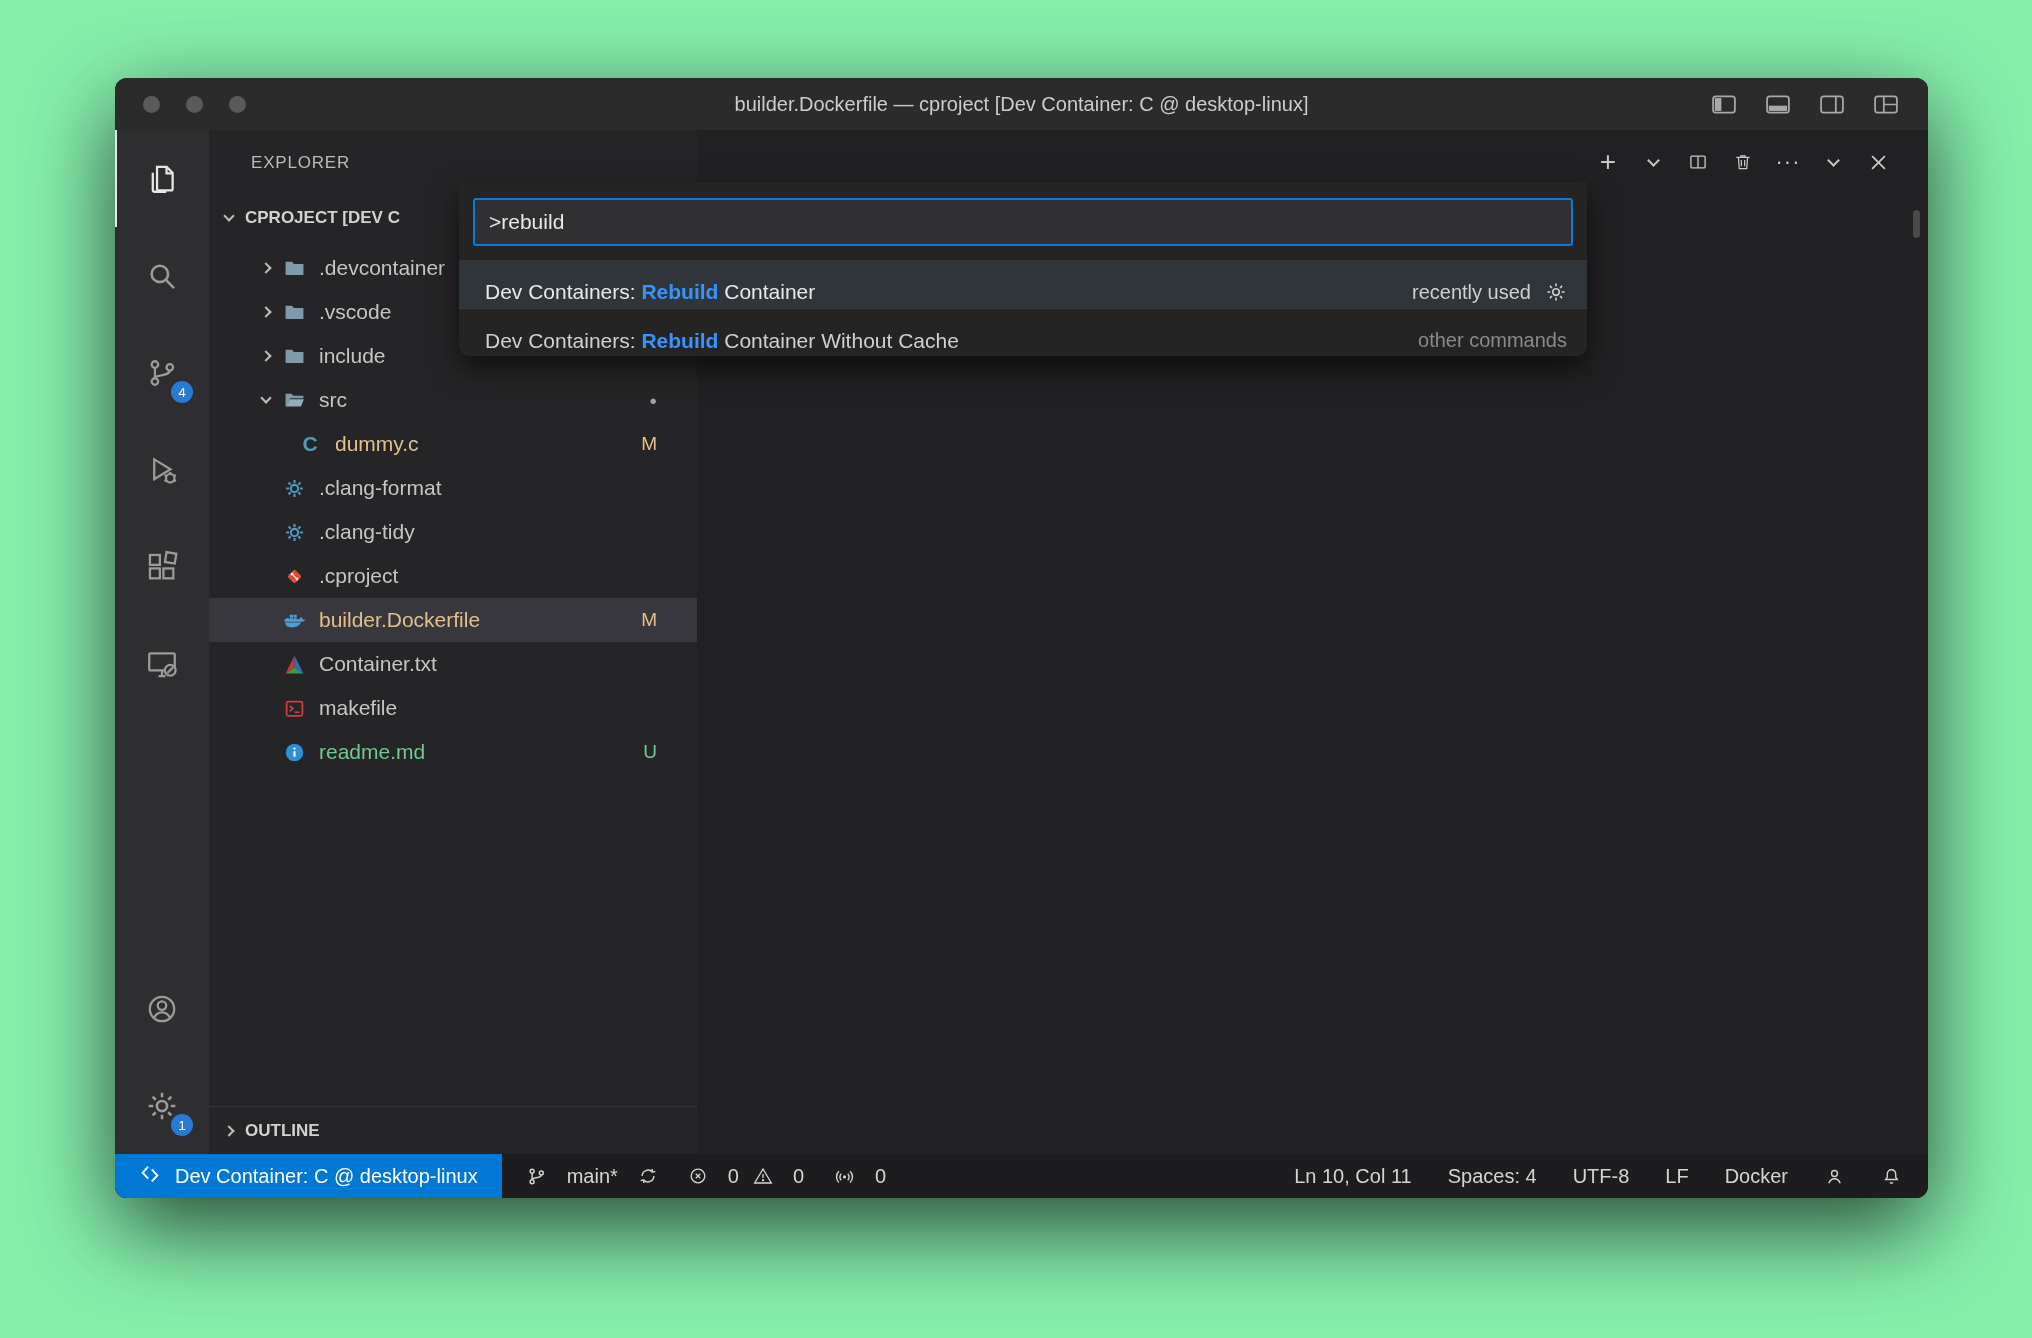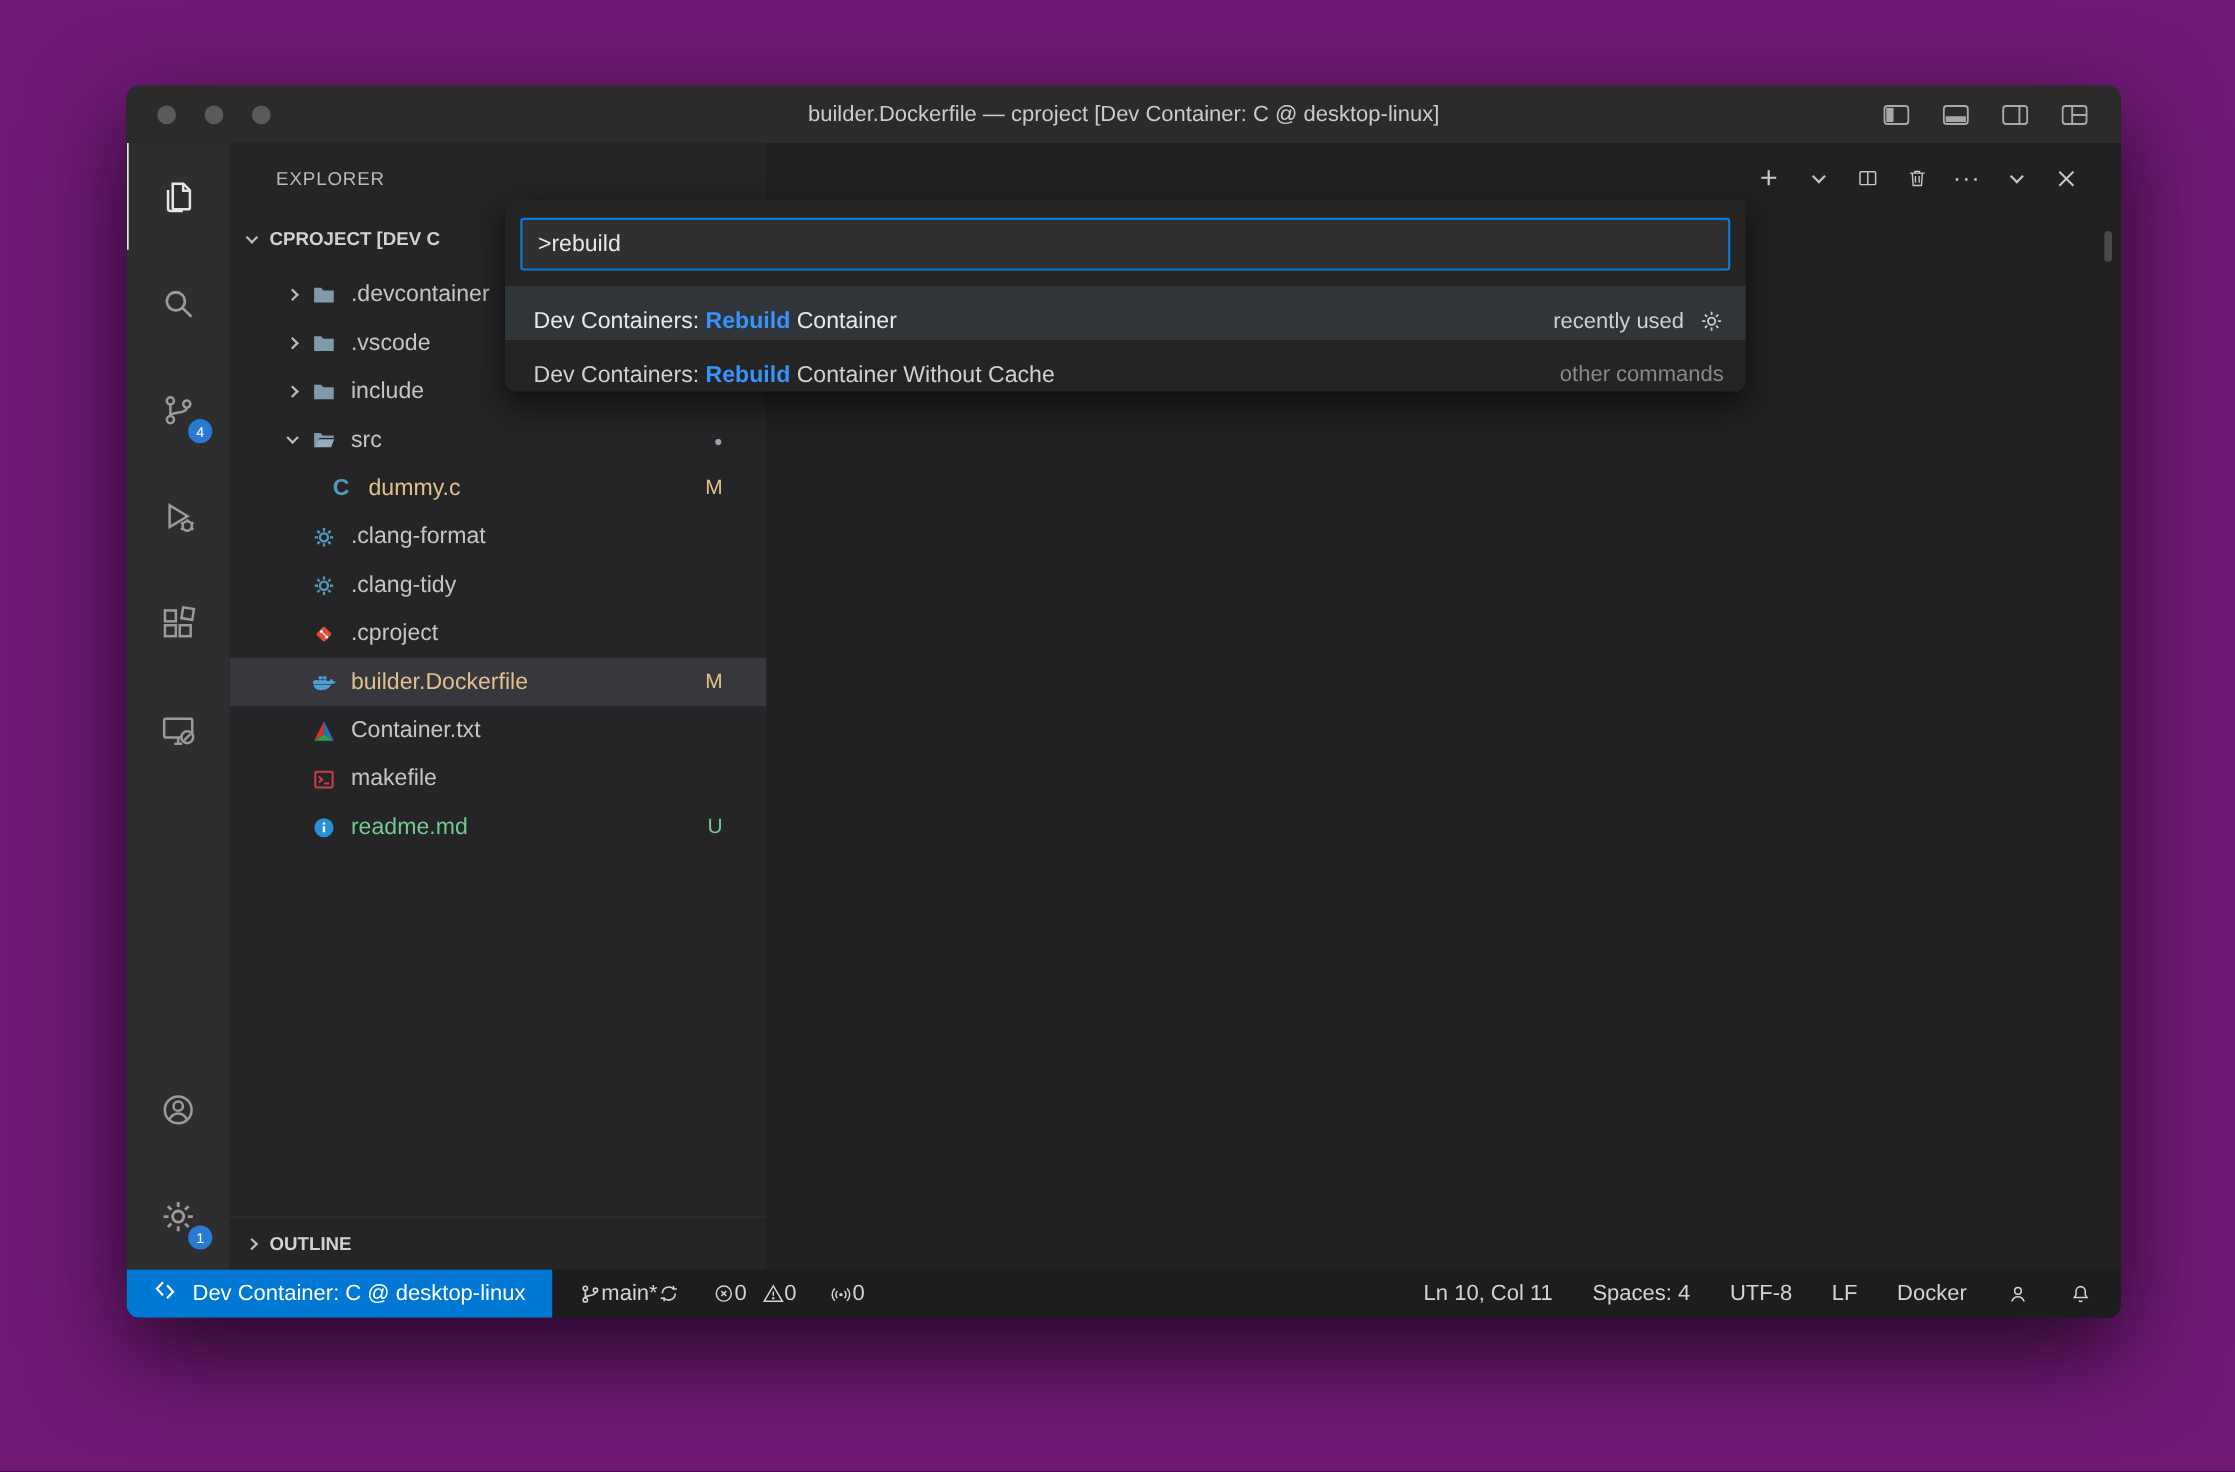--- a/index.html
+++ b/index.html
@@ -1,18 +1,18 @@
 <!DOCTYPE html>
 <html><head>
 <meta charset="utf-8">
 <style>
   * { margin:0; padding:0; box-sizing:border-box; }
   html,body { width:2032px; height:1338px; background:#000; overflow:hidden;
               font-family:"Liberation Sans", sans-serif; }
-  .screen { position:relative; width:2032px; height:1338px; background:#701a75; }
+  .screen { position:relative; width:2032px; height:1338px; background:#86efac; }
 
   
   .window { position:absolute; left:115px; top:78px; width:1813px; height:1120px;
             background:#212123; border-radius:12px; overflow:hidden;
             display:flex; flex-direction:column;
             box-shadow:0 30px 90px rgba(0,0,0,.7); }
 
   
   .titlebar { flex:0 0 52px; background:#2b2b2c; position:relative;
               display:flex; align-items:center; }
@@ -96,21 +96,21 @@
   .qp-row:not(.focused) .qp-group { color:#8a8a8a; }
   .qp-gear { color:#cccccc; display:flex; }
 
   
   .statusbar { flex:0 0 44px; background:#1d1d1f; display:flex; align-items:stretch;
                color:#d4d4d4; font-size:20px; }
   .sb-remote { background:#0078d4; color:#fff; display:flex; align-items:center;
                gap:14px; padding:0 24px; }
   .sb-left { display:flex; align-items:center; gap:30px; margin-left:24px; }
   .sb-right { margin-left:auto; display:flex; align-items:center; gap:36px; margin-right:26px; }
-  .sb-item { display:flex; align-items:center; gap:0; white-space:nowrap; }
+  .sb-item { display:flex; align-items:center; gap:20px; white-space:nowrap; }
   .sb-item svg { display:block; }
   .gap14 { gap:14px; }
 </style>
 </head>
 <body>
 
 <div class="screen">
   <div class="window">
 
     <div class="titlebar">

